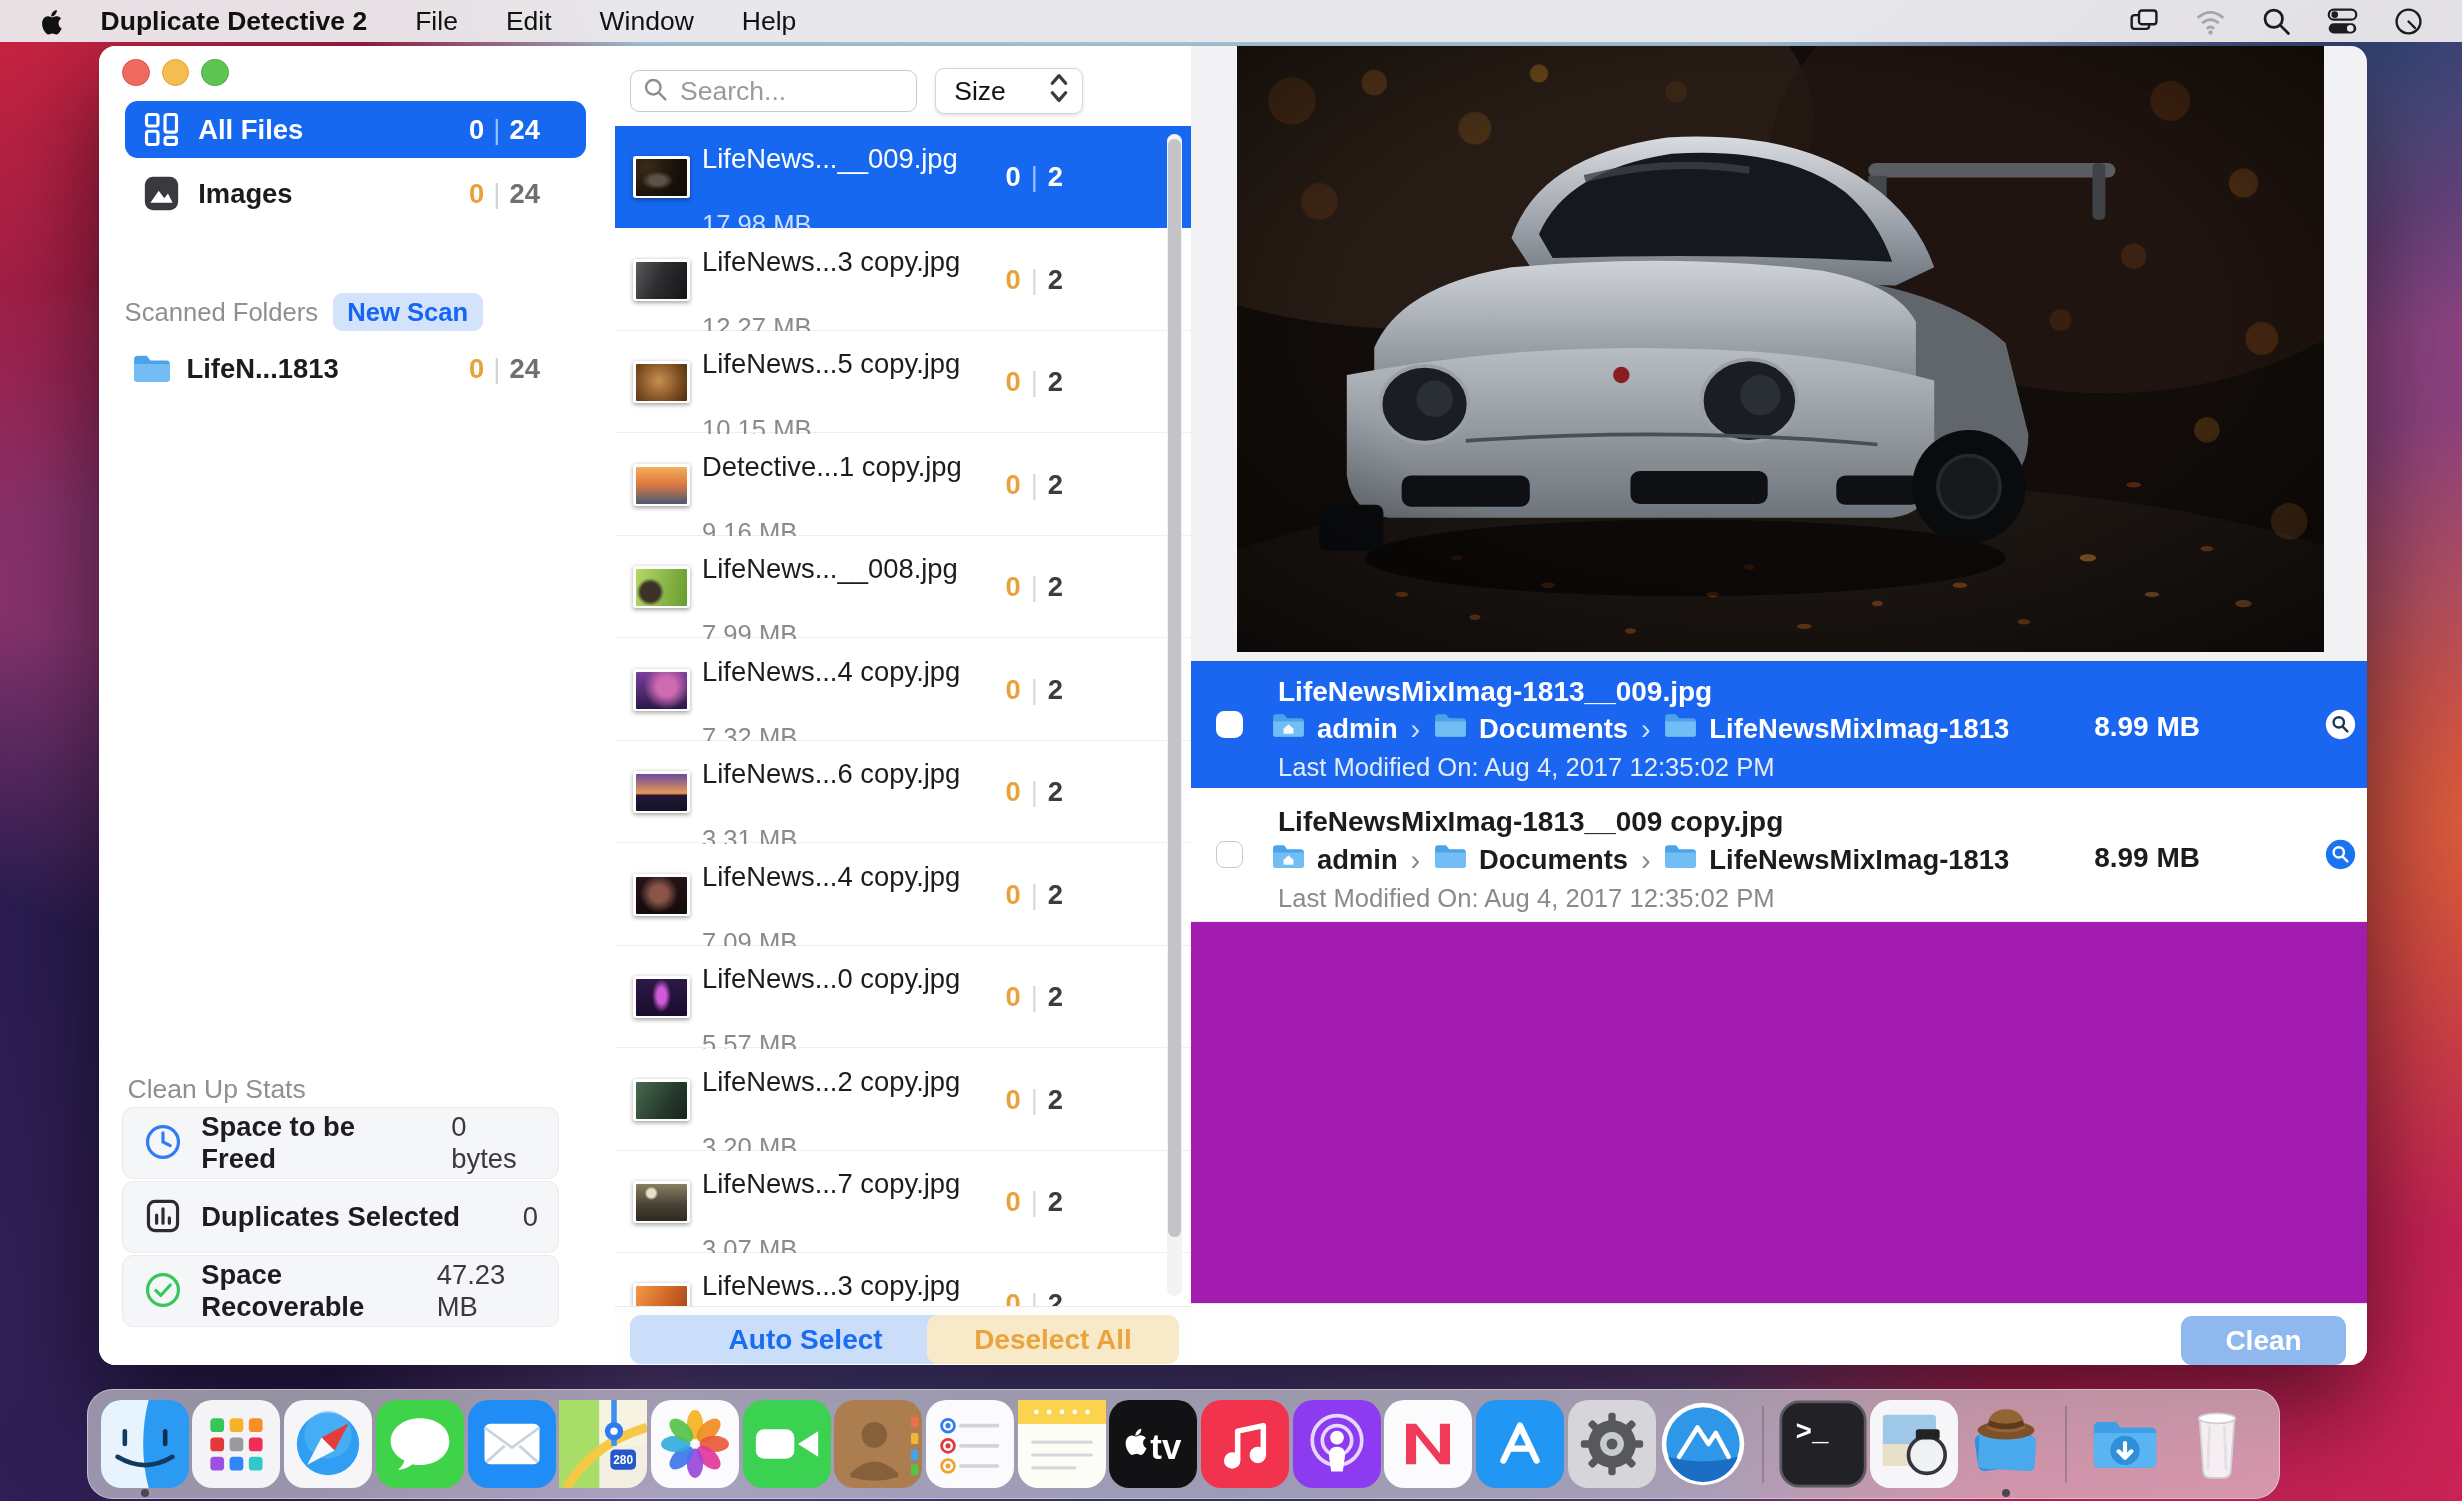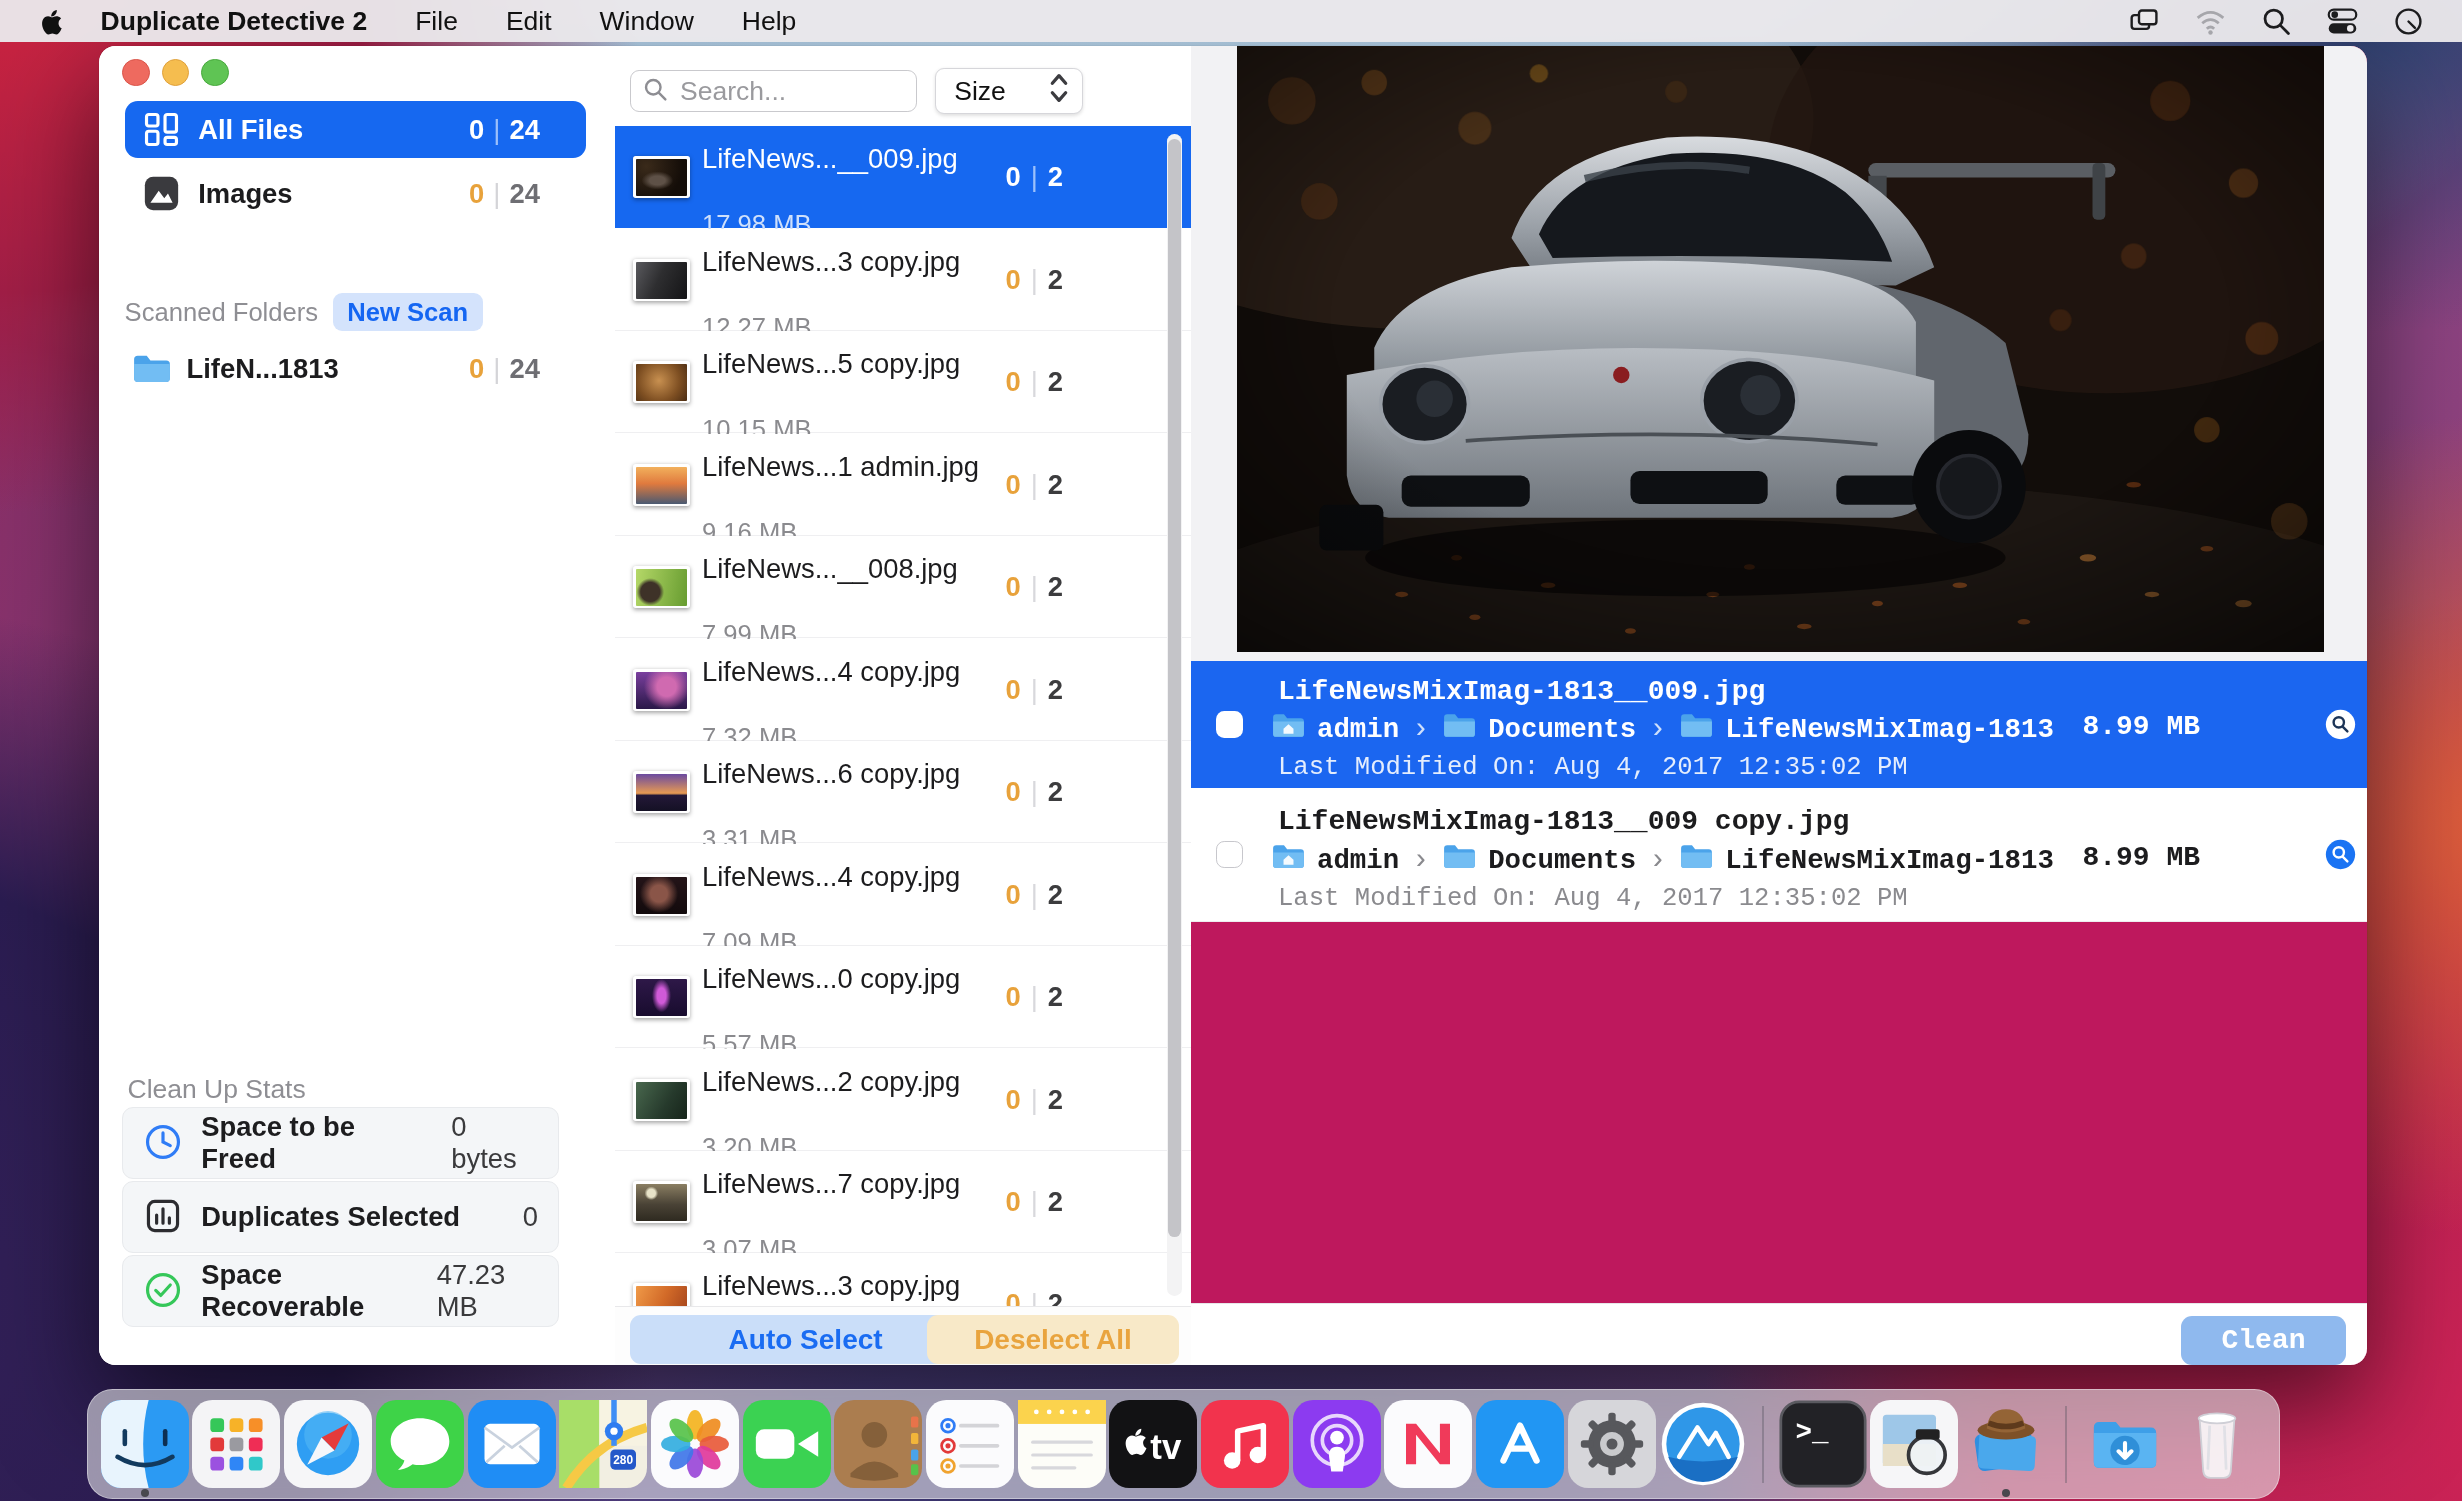--- a/index.html
+++ b/index.html
@@ -74,21 +74,21 @@
   .fct .ct{color:#3c3c3e;font-weight:600;}
   .frow.sel .c0,.frow.sel .ct{color:#fff;}
   .frow.sel .sep{color:#9cc0fb;}
   .sb-track{position:absolute;left:552px;top:88px;width:14.6px;height:1162px;background:#f3f3f4;border-radius:7.3px;}
   .sb-thumb{position:absolute;left:553px;top:93px;width:12.8px;height:1098px;background:#c4c4c8;border-radius:6.4px;}
   .list-footer{position:absolute;left:0;right:0;top:1260px;height:59px;background:#fdfdfd;border-top:0.9px solid #e8e8ea;}
   .btn{position:absolute;top:8.2px;height:49px;border-radius:11px;display:flex;align-items:center;justify-content:center;font-size:28px;font-weight:700;}
   .btn-auto{left:14.6px;width:352px;background:#cadef9;color:#1a6cf2;}
   .btn-deselect{left:312px;width:252px;background:#f8e9c8;color:#e9a43e;}
   
-  .rightpanel{position:absolute;left:1092px;top:0;width:1176px;height:100%;background:#be185d;font-family:Liberation Mono, monospace;}
+  .rightpanel{position:absolute;left:1092px;top:0;width:1176px;height:100%;background:#a21caf;}
   .preview-area{position:absolute;top:0;left:0;width:100%;height:615px;background:#f2f2f4;}
   .preview-img{position:absolute;left:46px;top:0;width:1087px;height:606px;}
   .drow{position:absolute;left:0;width:100%;box-sizing:border-box;}
   .drow.sel{background:#1b66f0;}
   .drow.plain{background:#fff;border-bottom:0.9px solid #ededef;}
   .dcheck{position:absolute;left:25px;width:27.4px;height:27.4px;border-radius:8.2px;background:#fff;}
   .drow.plain .dcheck{border:1.8px solid #c7c7cc;box-sizing:border-box;}
   .dtitle{position:absolute;left:87px;font-size:28px;font-weight:600;color:#1c1c1e;}
   .drow.sel .dtitle{color:#fff;}
   .dcrumb{position:absolute;left:80px;display:flex;align-items:center;gap:11px;font-size:27.4px;font-weight:700;color:#1c1c1e;}
@@ -303,21 +303,21 @@
             <span class="fct">
               <span class="c0">0</span>
               <span class="sep">|</span>
               <span class="ct">2</span>
             </span>
           </div>
           <div class="frow" style="top:388px">
             <span class="fthumb t4">
               <i></i>
             </span>
-            <span class="fname">LifeNews...1 admin.jpg</span>
+            <span class="fname">Detective...1 copy.jpg</span>
             <span class="fsize">9.16 MB</span>
             <span class="fct">
               <span class="c0">0</span>
               <span class="sep">|</span>
               <span class="ct">2</span>
             </span>
           </div>
           <div class="frow" style="top:490px">
             <span class="fthumb t5">
               <i></i>

